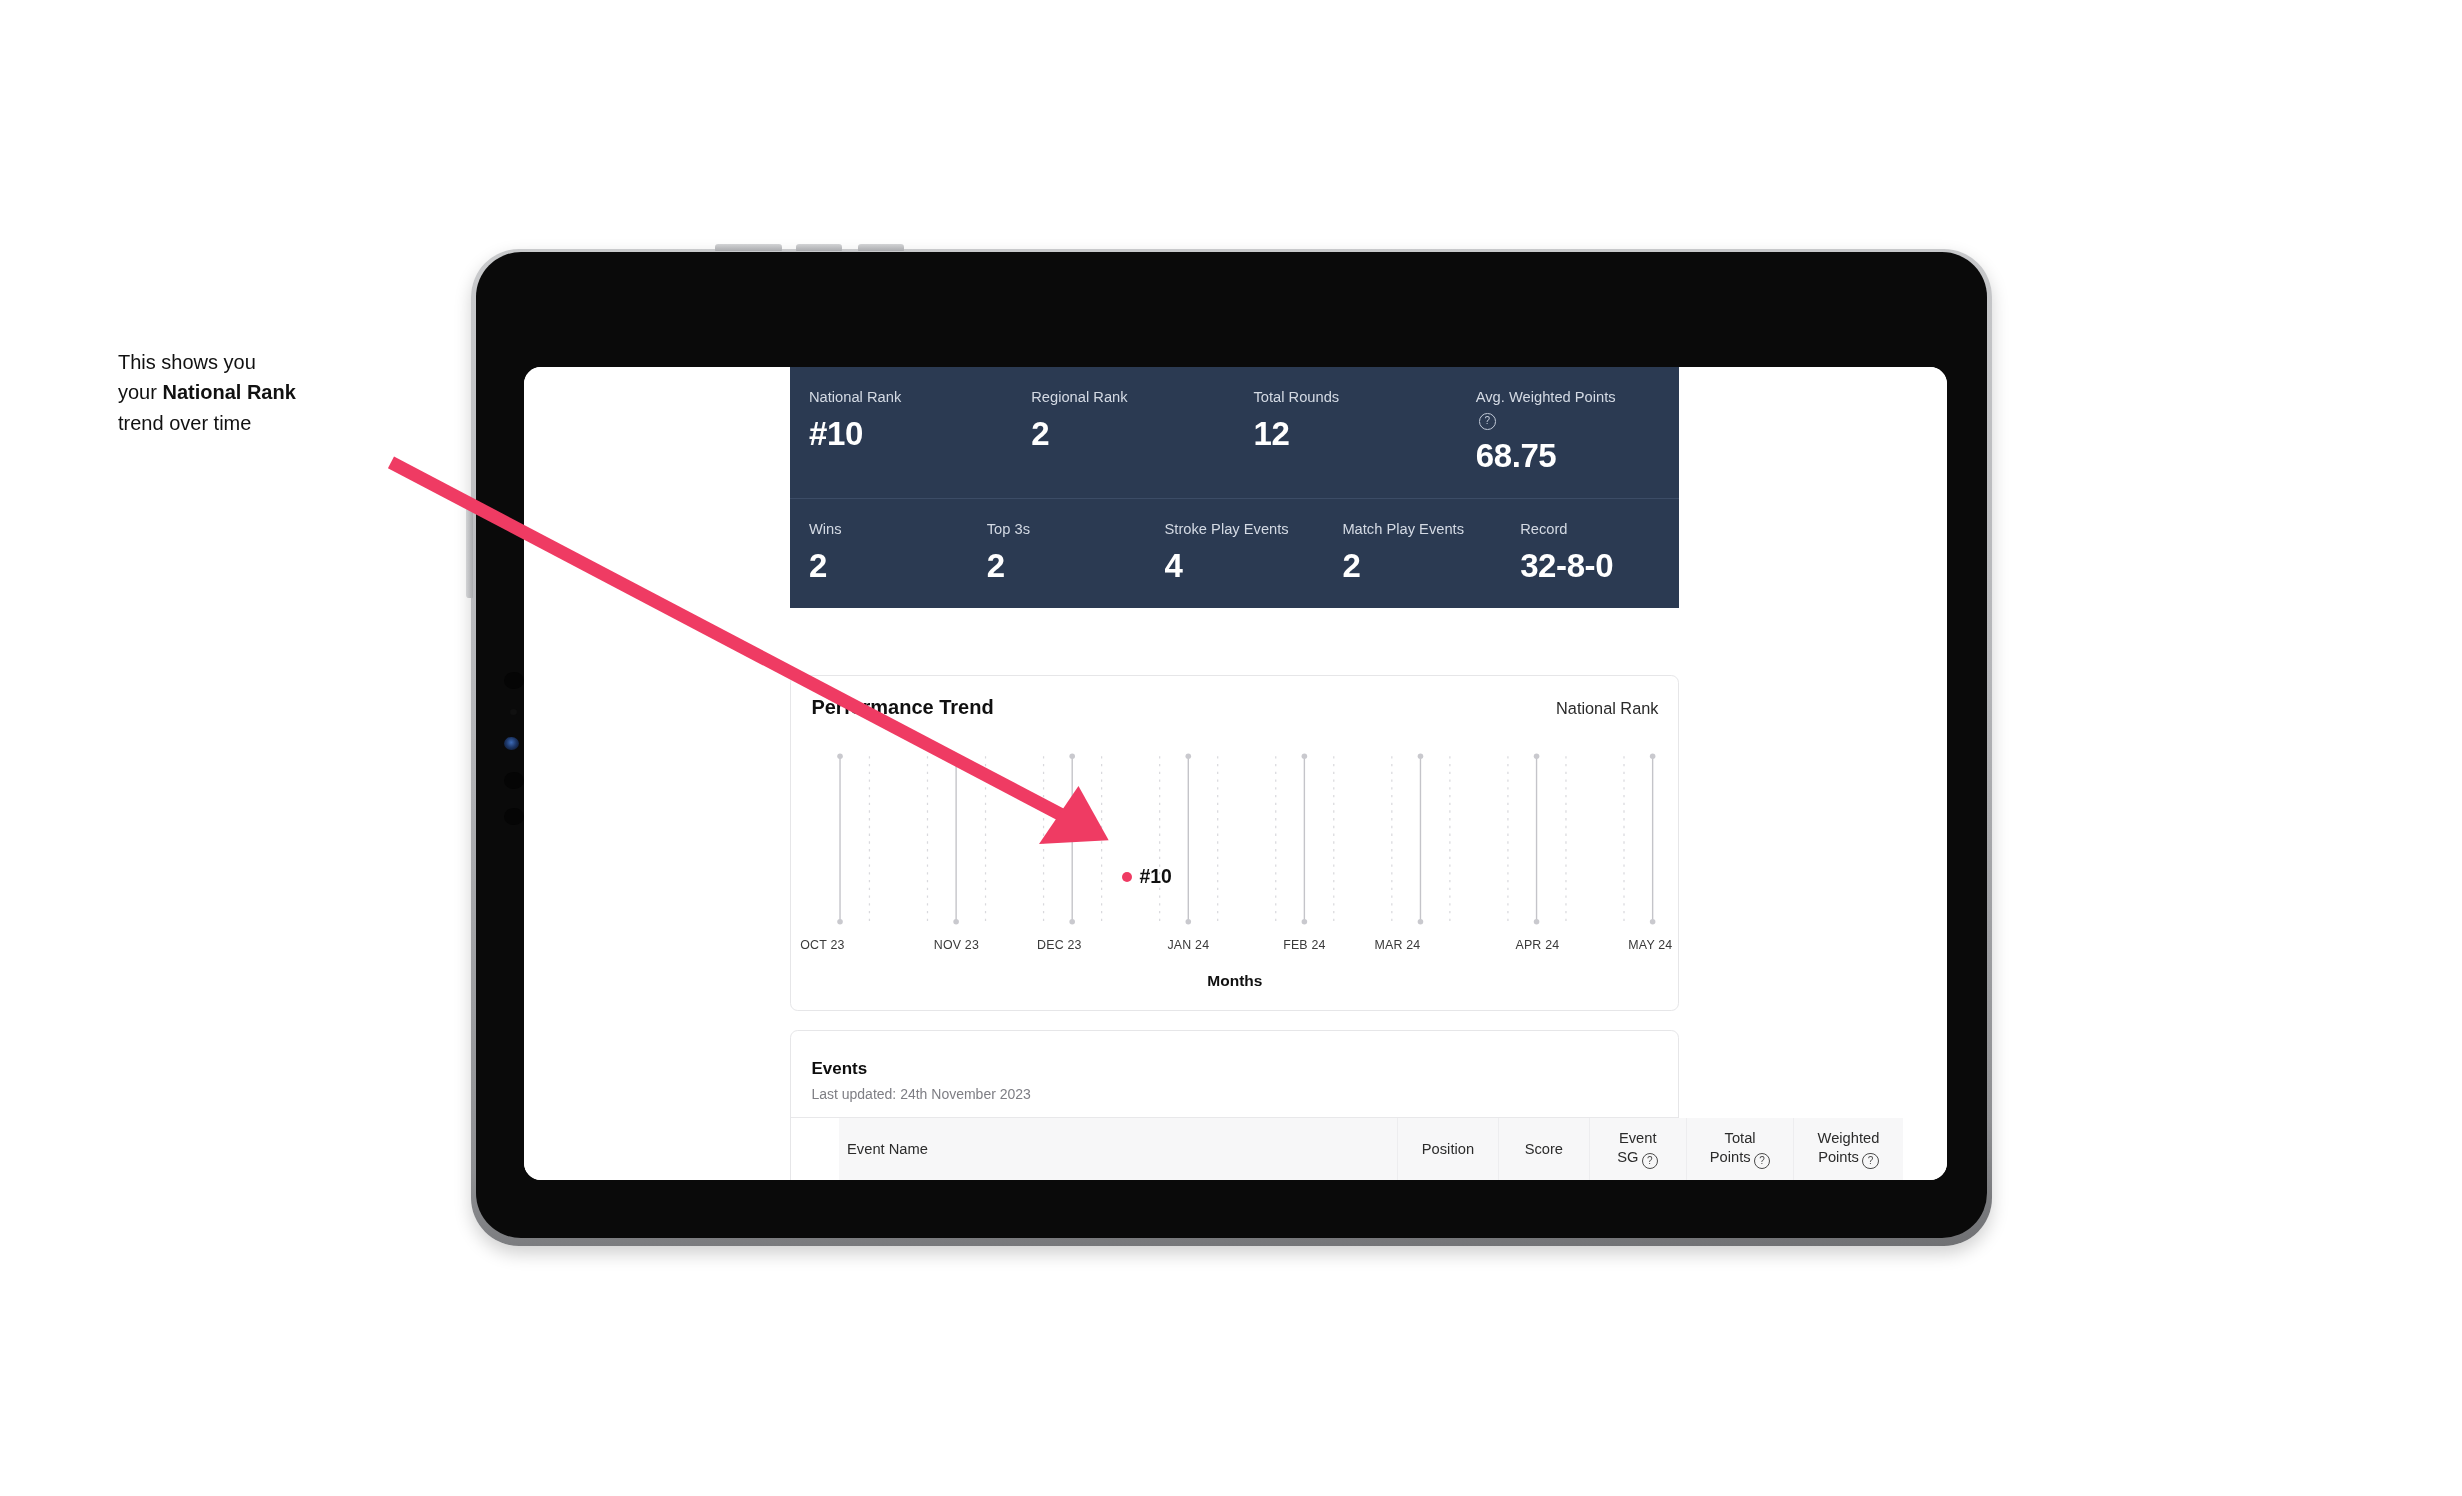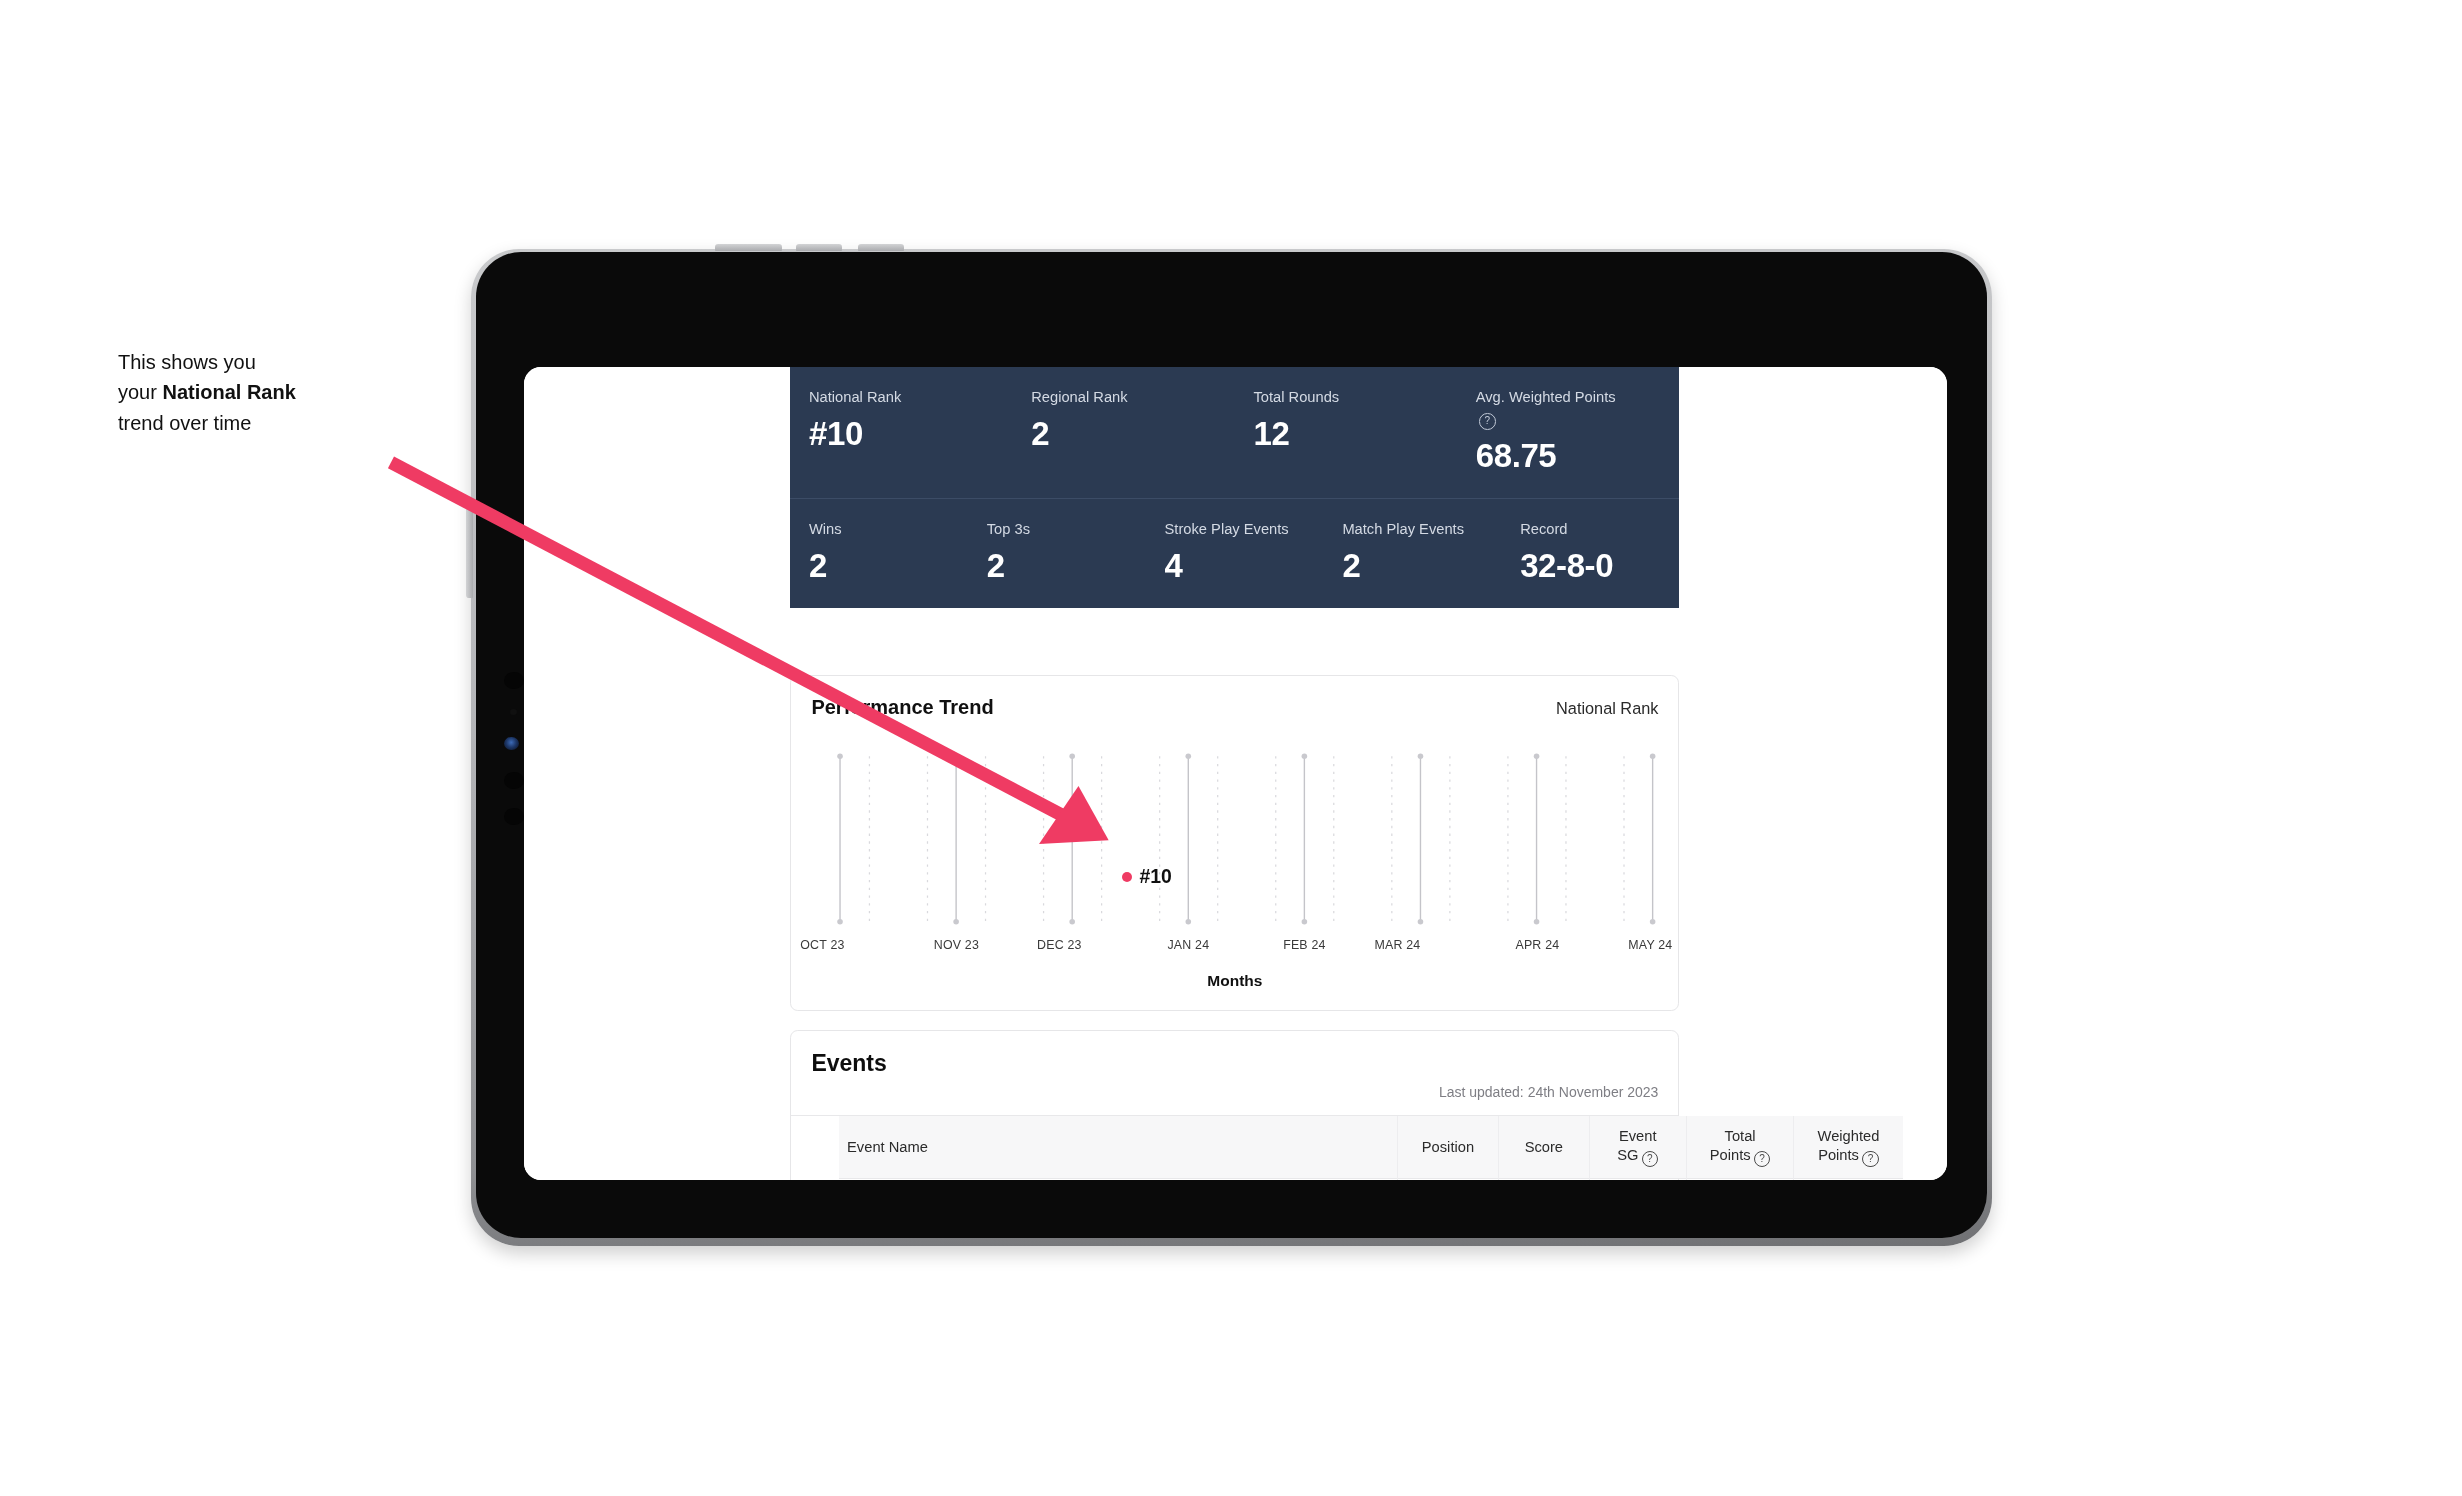--- a/index.html
+++ b/index.html
@@ -250,29 +250,29 @@
     left: 266px;
     top: 663px;
     width: 889px;
     height: 248px;
   }
   #events-header {
     padding: 18.6px 20px 15.5px 20px;
     border-bottom: 1.5px solid #e8e8ea;
   }
   #events-title {
-    font-size: 23px;
+    font-size: 17px;
     font-weight: 700;
     color: #0d0d0d;
+    margin-top: 9px;
   }
   #events-updated {
     margin-top: 7px;
     font-size: 14px;
     color: #7e7e84;
-    text-align: right;
   }
   #events-table {
     width: 100%;
     border-collapse: collapse;
     table-layout: fixed;
     margin-left: 48px;
   }
   #events-table thead th {
     background: #f7f7f8;
     font-size: 14.7px;

